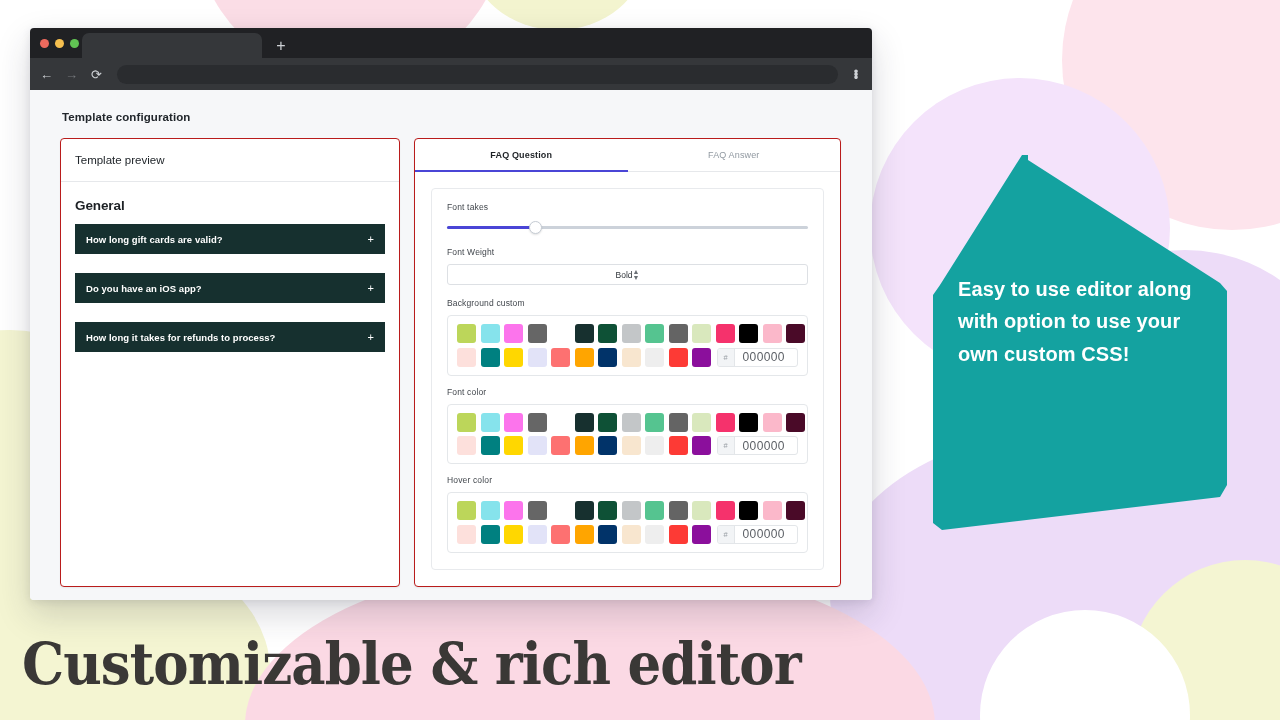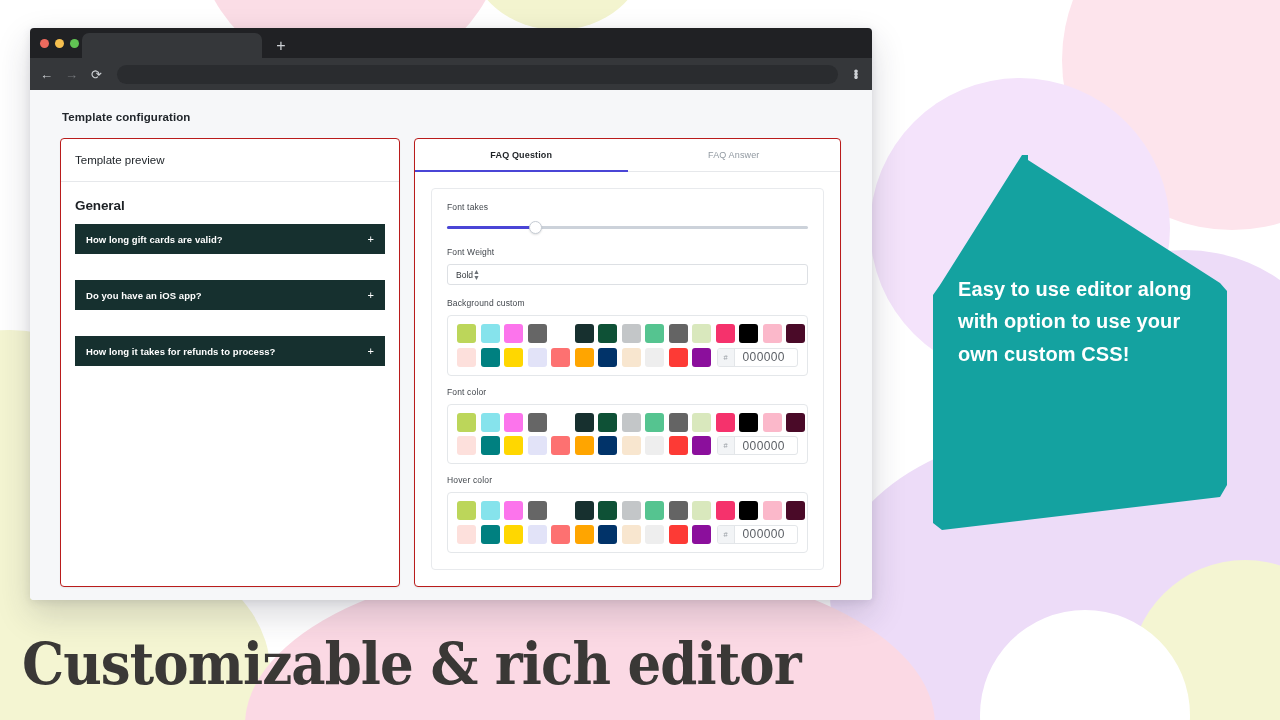--- a/index.html
+++ b/index.html
@@ -74,21 +74,21 @@
     box-shadow: 0 1px 2px rgba(22,29,37,.06);
   }
   #preview-card { width: 340px; height: 449px; display: flex; flex-direction: column; }
   .preview-head {
     padding: 15px 14px; font-size: 11.5px; color: #21262b; font-weight: 500;
     border-bottom: 1px solid #e6e8eb;
   }
   .preview-body { padding: 16px 14px 14px 14px; }
   .general-title { font-size: 13.5px; font-weight: bold; color: #1d2125; margin-bottom: 11px; letter-spacing: -.1px; }
 
-  .faq-item { margin-bottom: 16px; text-align: right; }
+  .faq-item { margin-bottom: 9px; text-align: right; }
   .faq-q {
     background: #16302f; color: #fff; font-size: 9.5px; font-weight: bold;
     height: 30px; display: flex; align-items: center; justify-content: space-between;
     padding: 0 11px; letter-spacing: .05px;
   }
   .faq-plus { font-size: 11px; font-weight: 400; }
   .faq-a {
     background: #efefef; color: #55585c; font-size: 8.5px;
     height: 26px; display: flex; align-items: center; padding: 0 11px;
   }
@@ -123,21 +123,21 @@
     background: #4a45d6; border-radius: 2px;
   }
   .slider-thumb {
     position: absolute; left: 24.5%; top: 2px; width: 13px; height: 13px;
     margin-left: -6.5px; border-radius: 50%; background: #fff;
     border: 1.2px solid #c6ccd4; box-shadow: 0 1px 2px rgba(0,0,0,.12);
   }
 
   .select {
     height: 21px; border: 1px solid #dde0e4; border-radius: 3px; background: #fff;
-    display: flex; align-items: center; justify-content: flex-start;
+    display: flex; align-items: center; justify-content: center;
     padding: 0 8px; font-size: 8.5px; color: #31363b; margin-bottom: 13px;
   }
   .spin { color: #6b7076; font-size: 7px; line-height: 6px; text-align: center; }
 
   .swatch-box {
     border: 1px solid #e4e7ea; border-radius: 4px; padding: 8px 9px;
     background: #fff;
   }
   .swatch-row { display: flex; gap: 4.5px; align-items: center; margin-bottom: 4.5px; }
   .swatch-row:last-child { margin-bottom: 0; }

